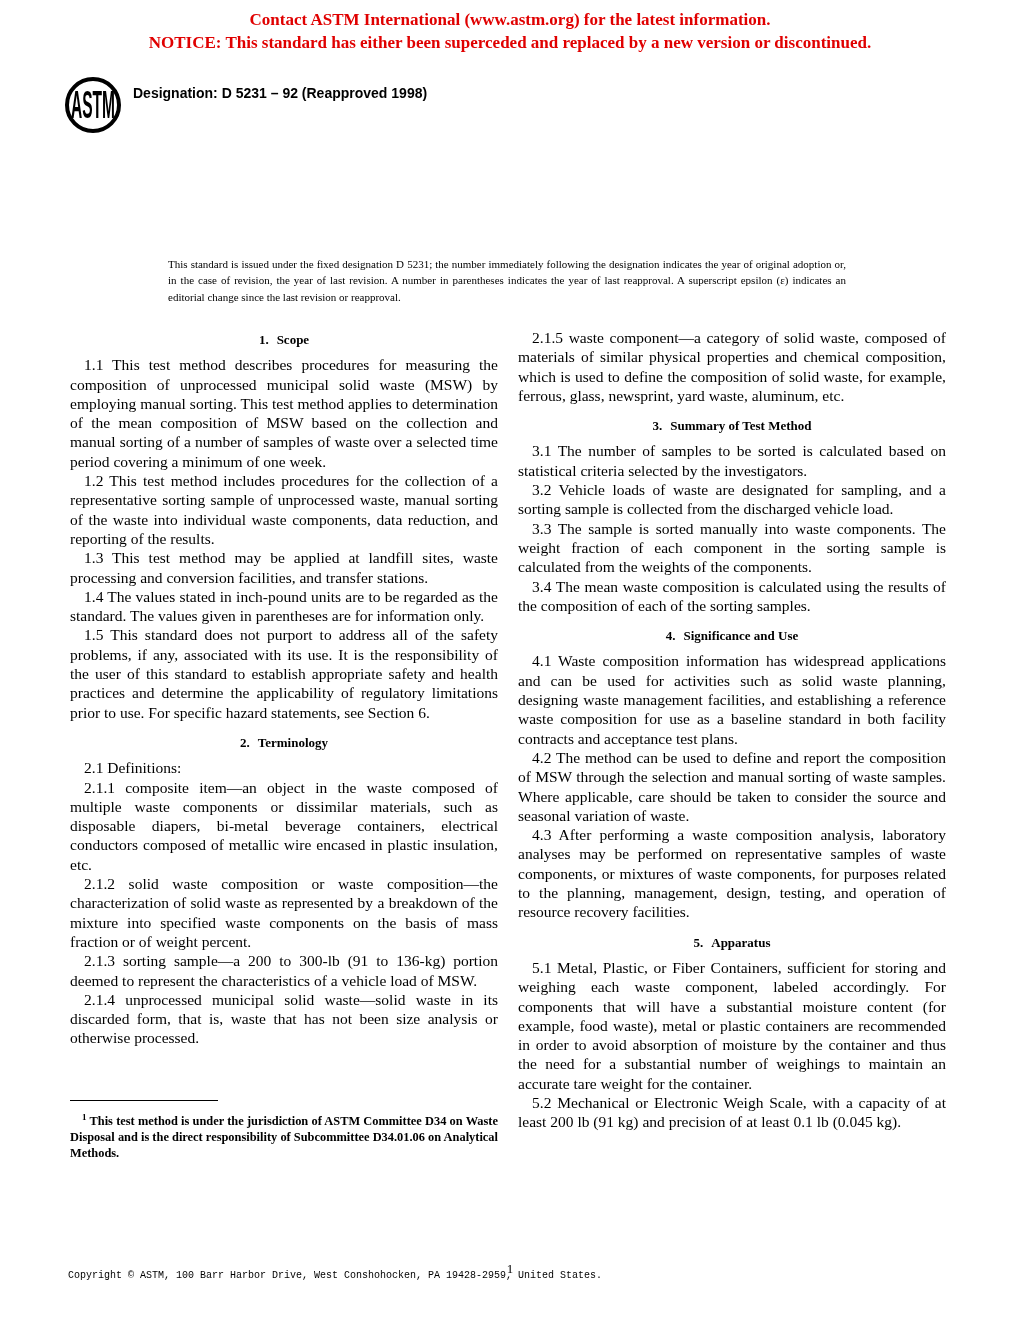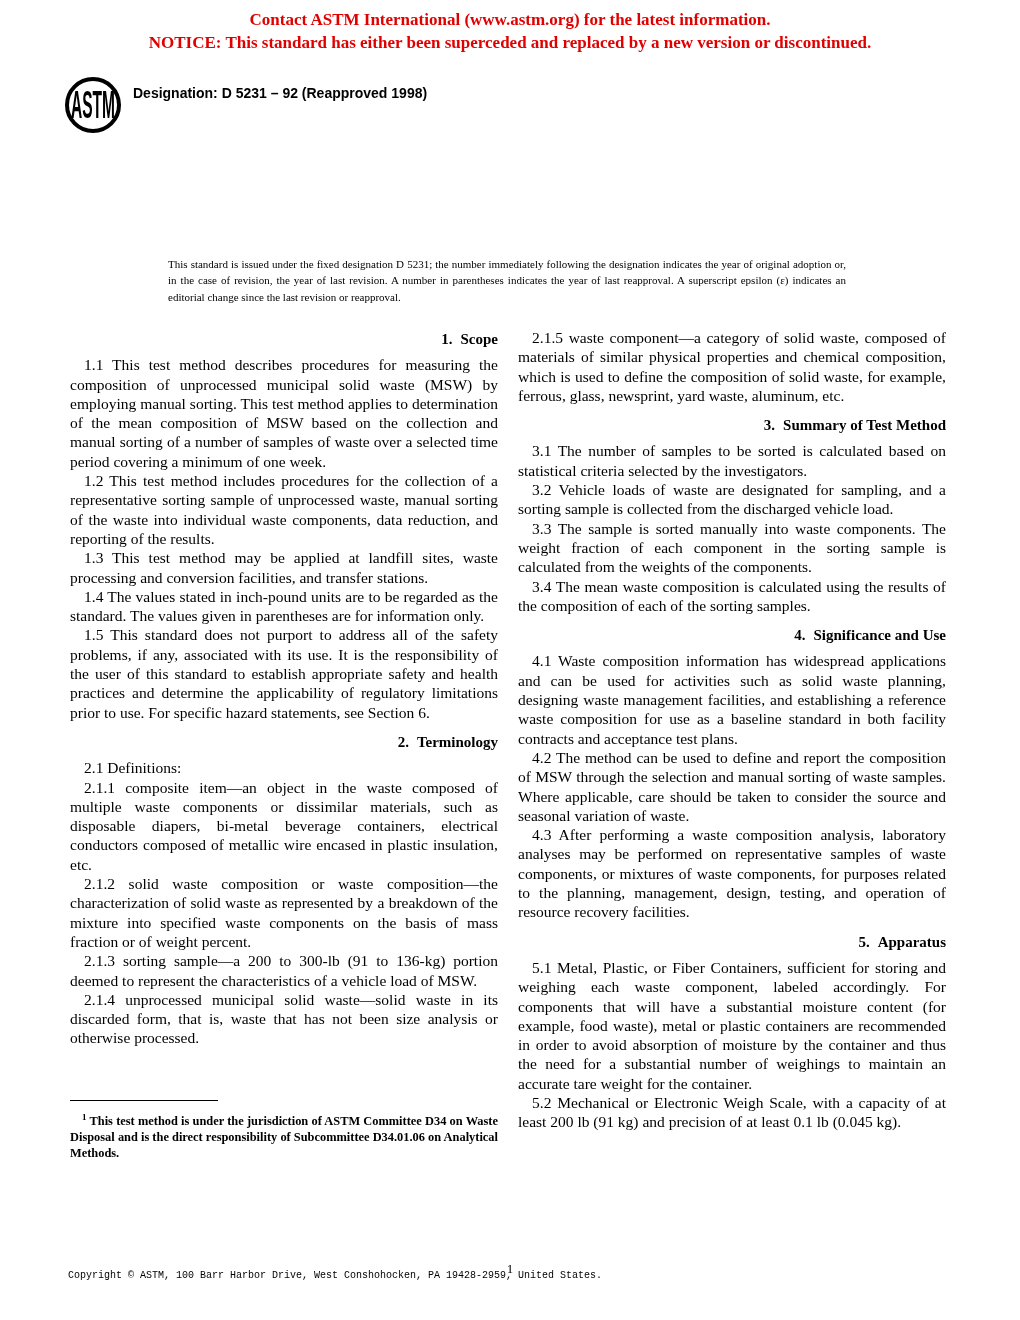--- a/index.html
+++ b/index.html
@@ -35,22 +35,22 @@
     font-size: 11px; line-height: 16.4px; text-align: justify;
   }
   .col {
     position: absolute; top: 328px; width: 428px;
     font-size: 15.5px; line-height: 19.3px; text-align: justify;
     hyphens: auto;
   }
   .col-left { left: 70px; }
   .col-right { left: 518px; }
   .sec-heading {
-    font-size: 15px; font-weight: bold;
-    margin: 11px 0 6px 0; text-align: right;
+    font-size: 13px; font-weight: bold;
+    margin: 11px 0 6px 0; text-align: center;
   }
   .sec-heading:first-child { margin-top: 2px; }
   .sec-heading .num { margin-right: 8px; }
   .body-para { text-indent: 14px; }
   .it { }
   .footnote {
     position: absolute; left: 70px; top: 1100px; width: 428px;
     font-size: 12.4px; line-height: 15.9px; text-align: justify; font-weight: bold;
   }
   .footnote-rule { width: 148px; border-top: 1.4px solid #000; margin-bottom: 9px; }

